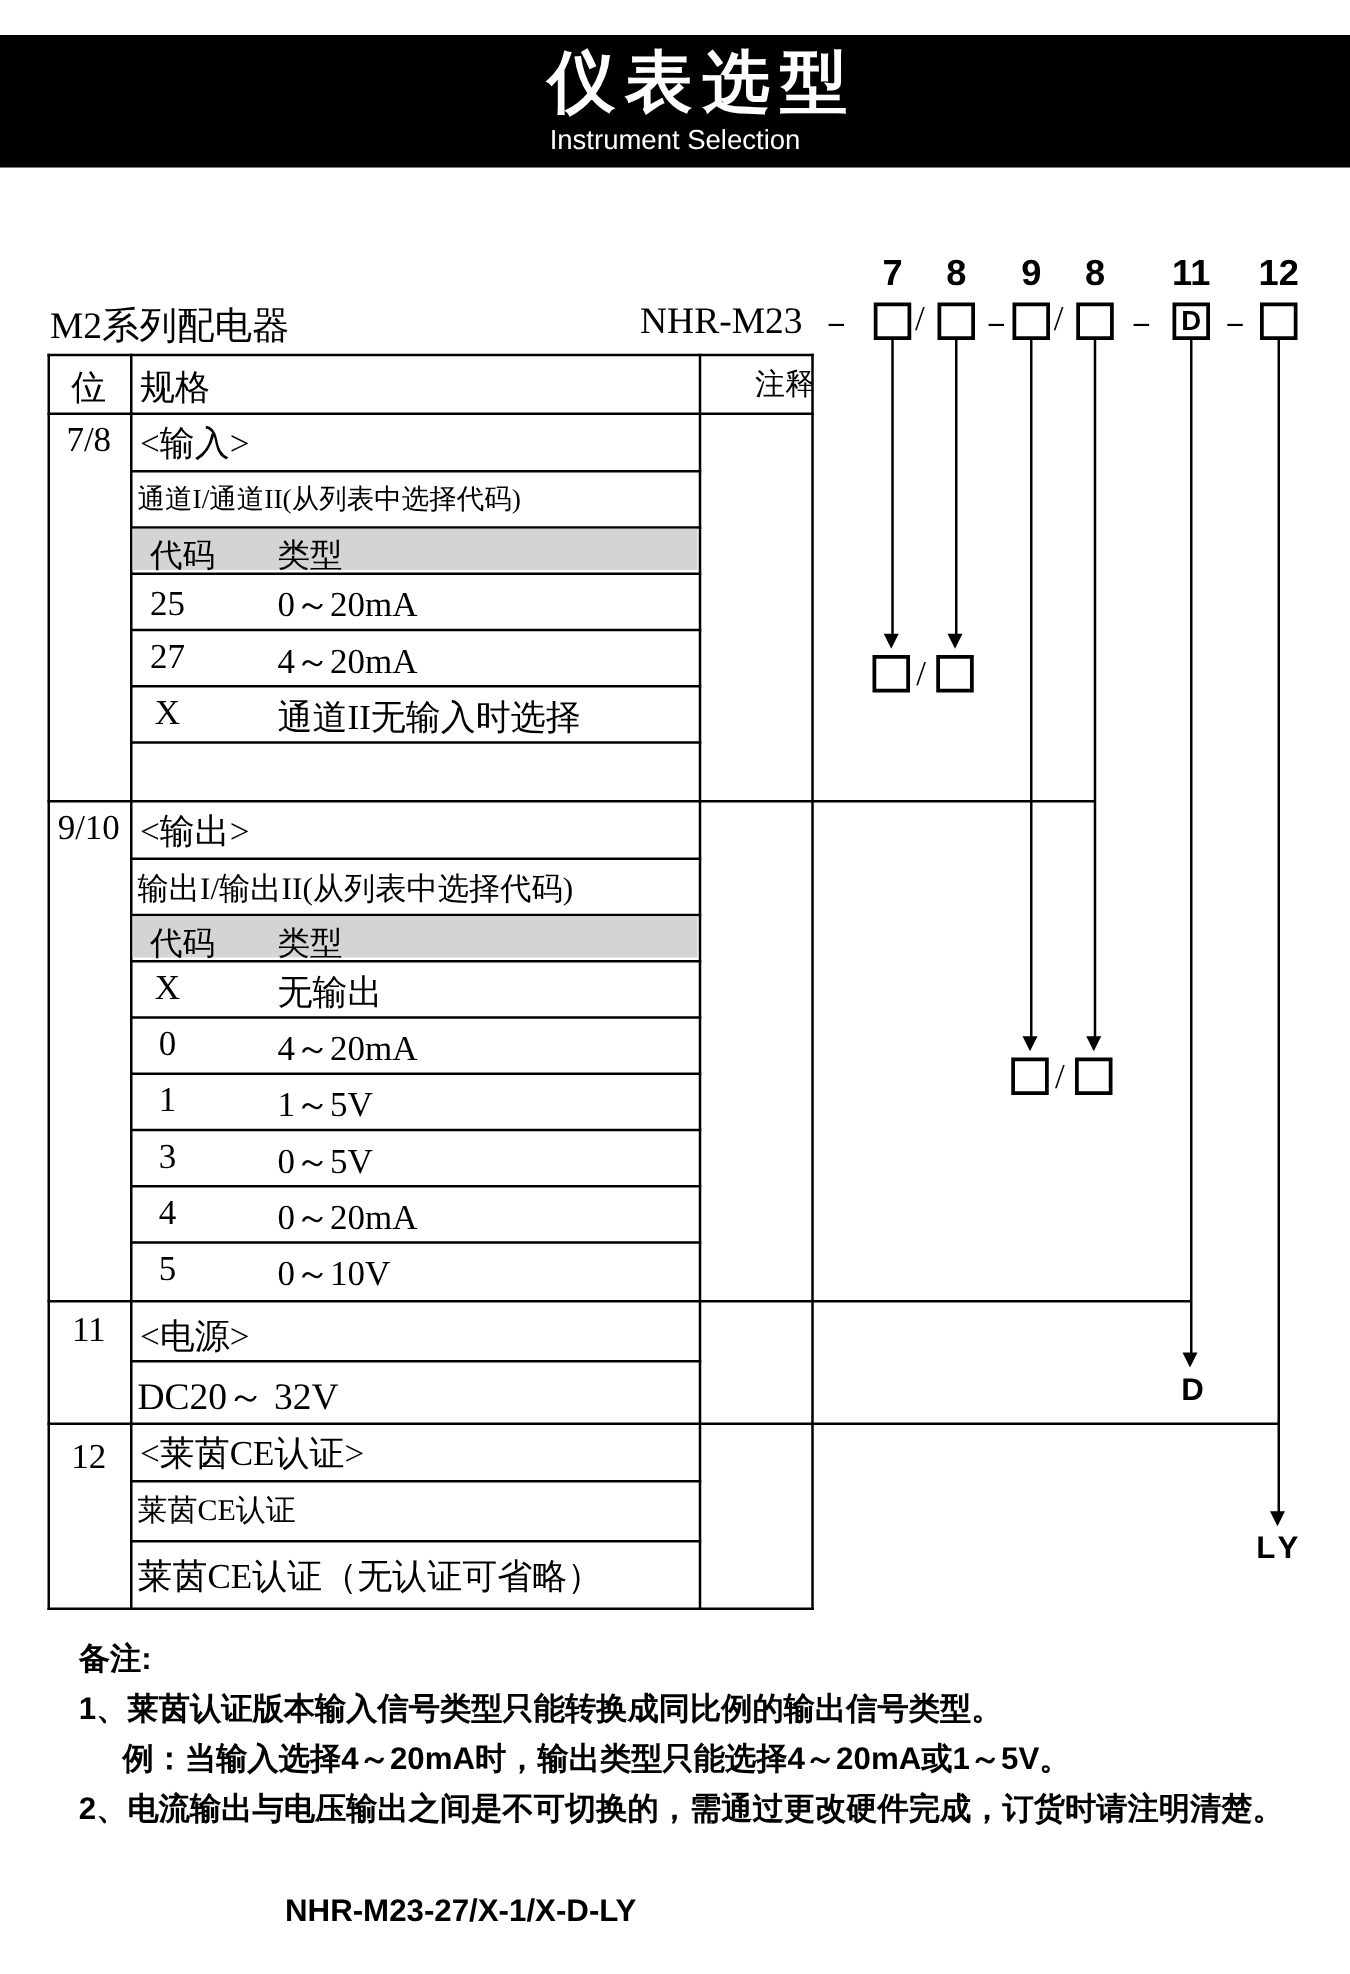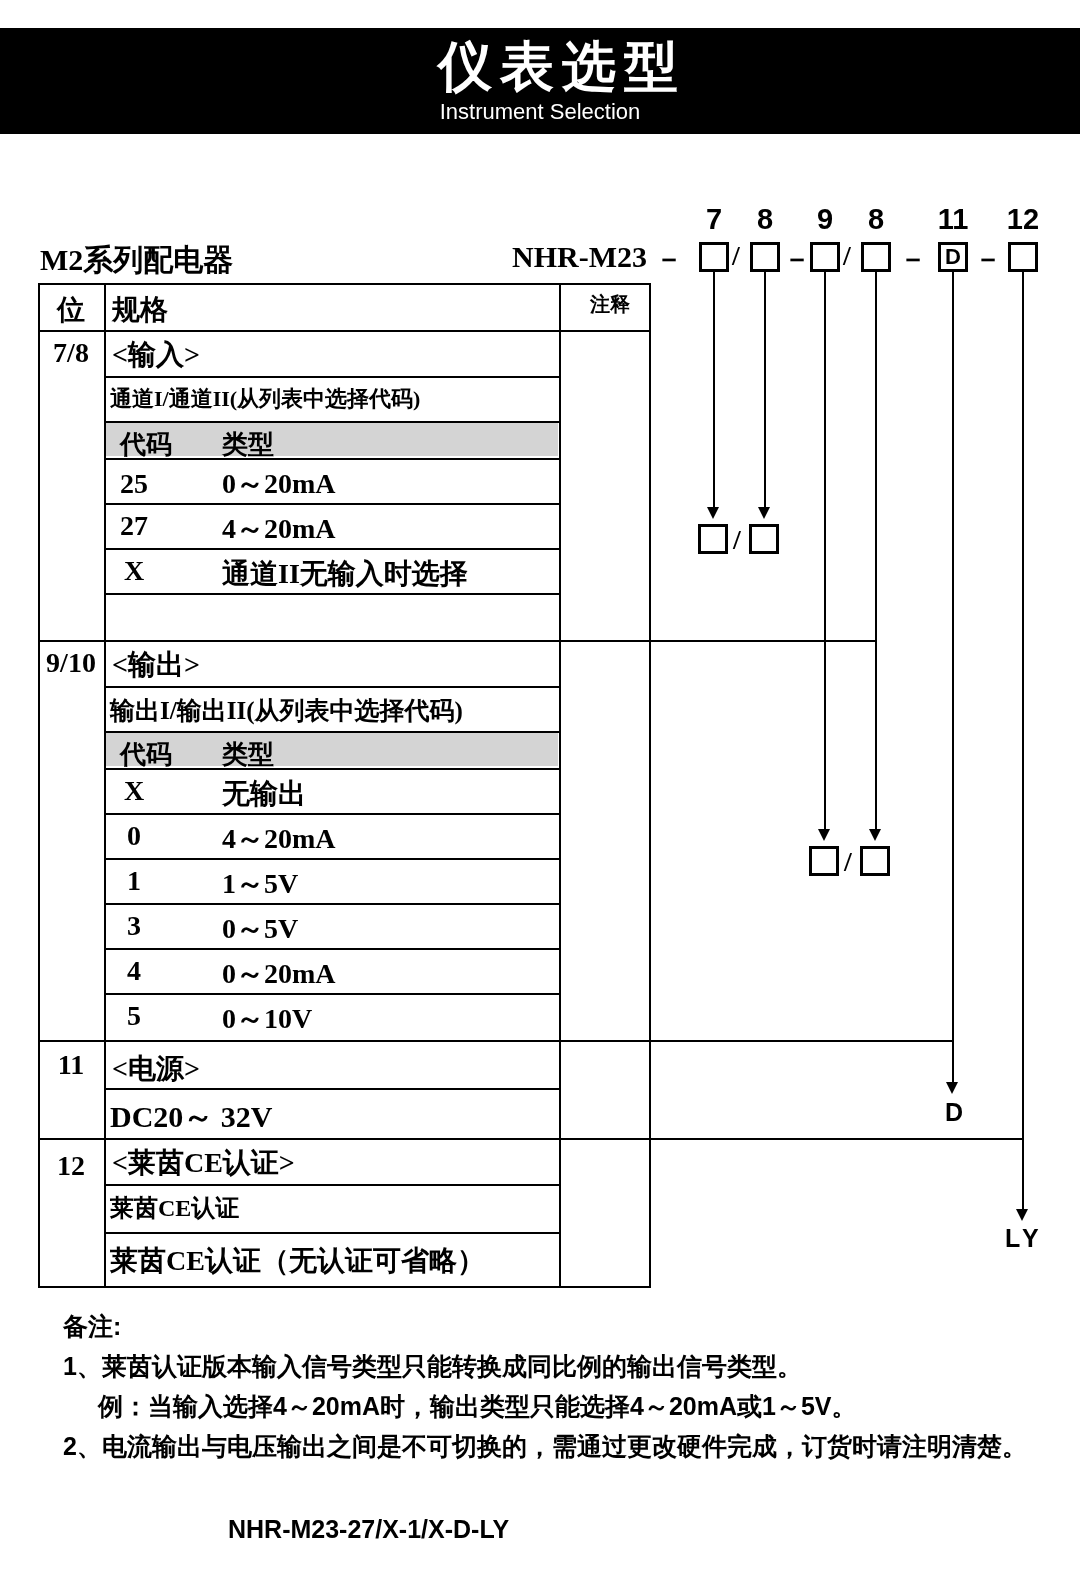--- a/index.html
+++ b/index.html
@@ -1,20 +1,20 @@
 <!DOCTYPE html>
 <html><head>
 <meta charset="utf-8">
 <style>
   * { margin:0; padding:0; box-sizing:border-box; }
   html,body { background:#ffffff; }
   .page { position:relative; width:1080px; height:1579px; background:#ffffff; overflow:hidden;
           font-family:"Liberation Serif","DejaVu Serif",serif; color:#000; }
   .abs { position:absolute; }
-  .t-serif { font-family:"Liberation Serif","DejaVu Serif",serif; font-weight:bold; color:#000; }
+  .t-serif { font-family:"Liberation Serif","DejaVu Serif",serif; font-weight:normal; color:#000; }
   .t-sans  { font-family:"Liberation Sans","DejaVu Sans",sans-serif; font-weight:bold; color:#000; }
   .line { position:absolute; background:#000; }
   .hline { height:2px; }
   .vline { width:2px; }
   .titlebar { position:absolute; left:0; top:28px; width:1080px; height:106px; background:#000; }
   .title { text-align:center; color:#fff; font-size:54px; font-weight:bold; letter-spacing:8px;
            font-family:Liberation Sans, sans-serif; padding-top:6px; line-height:64px;margin-left:44px; }
   .subtitle { text-align:center; color:#fff; font-size:22px; font-weight:400;
            font-family:"Liberation Sans","DejaVu Sans",sans-serif; line-height:28px; }
   .posnum { position:absolute; top:203px; transform:translateX(-50%); font-size:29px; }
@@ -93,21 +93,21 @@
   <div class="line hline" style="left:104px;top:1088px;width:457px"></div>
 
   <div class="line hline" style="left:104px;top:1184px;width:457px"></div>
   <div class="line hline" style="left:104px;top:1232px;width:457px"></div>
 
   <div class="graybar" style="left:106px;top:423px;width:452px;height:33px"></div>
   <div class="graybar" style="left:106px;top:733px;width:452px;height:33px"></div>
 
   <span class="abs t-serif" style="left:38px;top:291px;width:66px;text-align:center;font-size:28px">位</span>
   <span class="abs t-serif" style="left:112px;top:291px;font-size:28px">规格</span>
-  <span class="abs t-serif" style="left:590px;top:291px;font-size:20px">注释</span>
+  <span class="abs t-serif" style="left:604px;top:291px;font-size:24px">注释</span>
 
   <span class="abs t-serif" style="left:38px;top:337px;width:66px;text-align:center;font-size:28px">7/8</span>
   <span class="abs t-serif" style="left:112px;top:336px;font-size:28px">&lt;输入&gt;</span>
   <span class="abs t-serif" style="left:110px;top:384px;font-size:22px">通道I/通道II(从列表中选择代码)</span>
   <span class="abs t-serif" style="left:120px;top:427px;font-size:26px">代码</span>
   <span class="abs t-serif" style="left:222px;top:427px;font-size:26px">类型</span>
 
   <span class="code-cell t-serif" style="top:468px;font-size:28px">25</span>
   <span class="abs t-serif" style="left:222px;top:465px;font-size:28px">0～20mA</span>
   <span class="code-cell t-serif" style="top:510px;font-size:28px">27</span>

